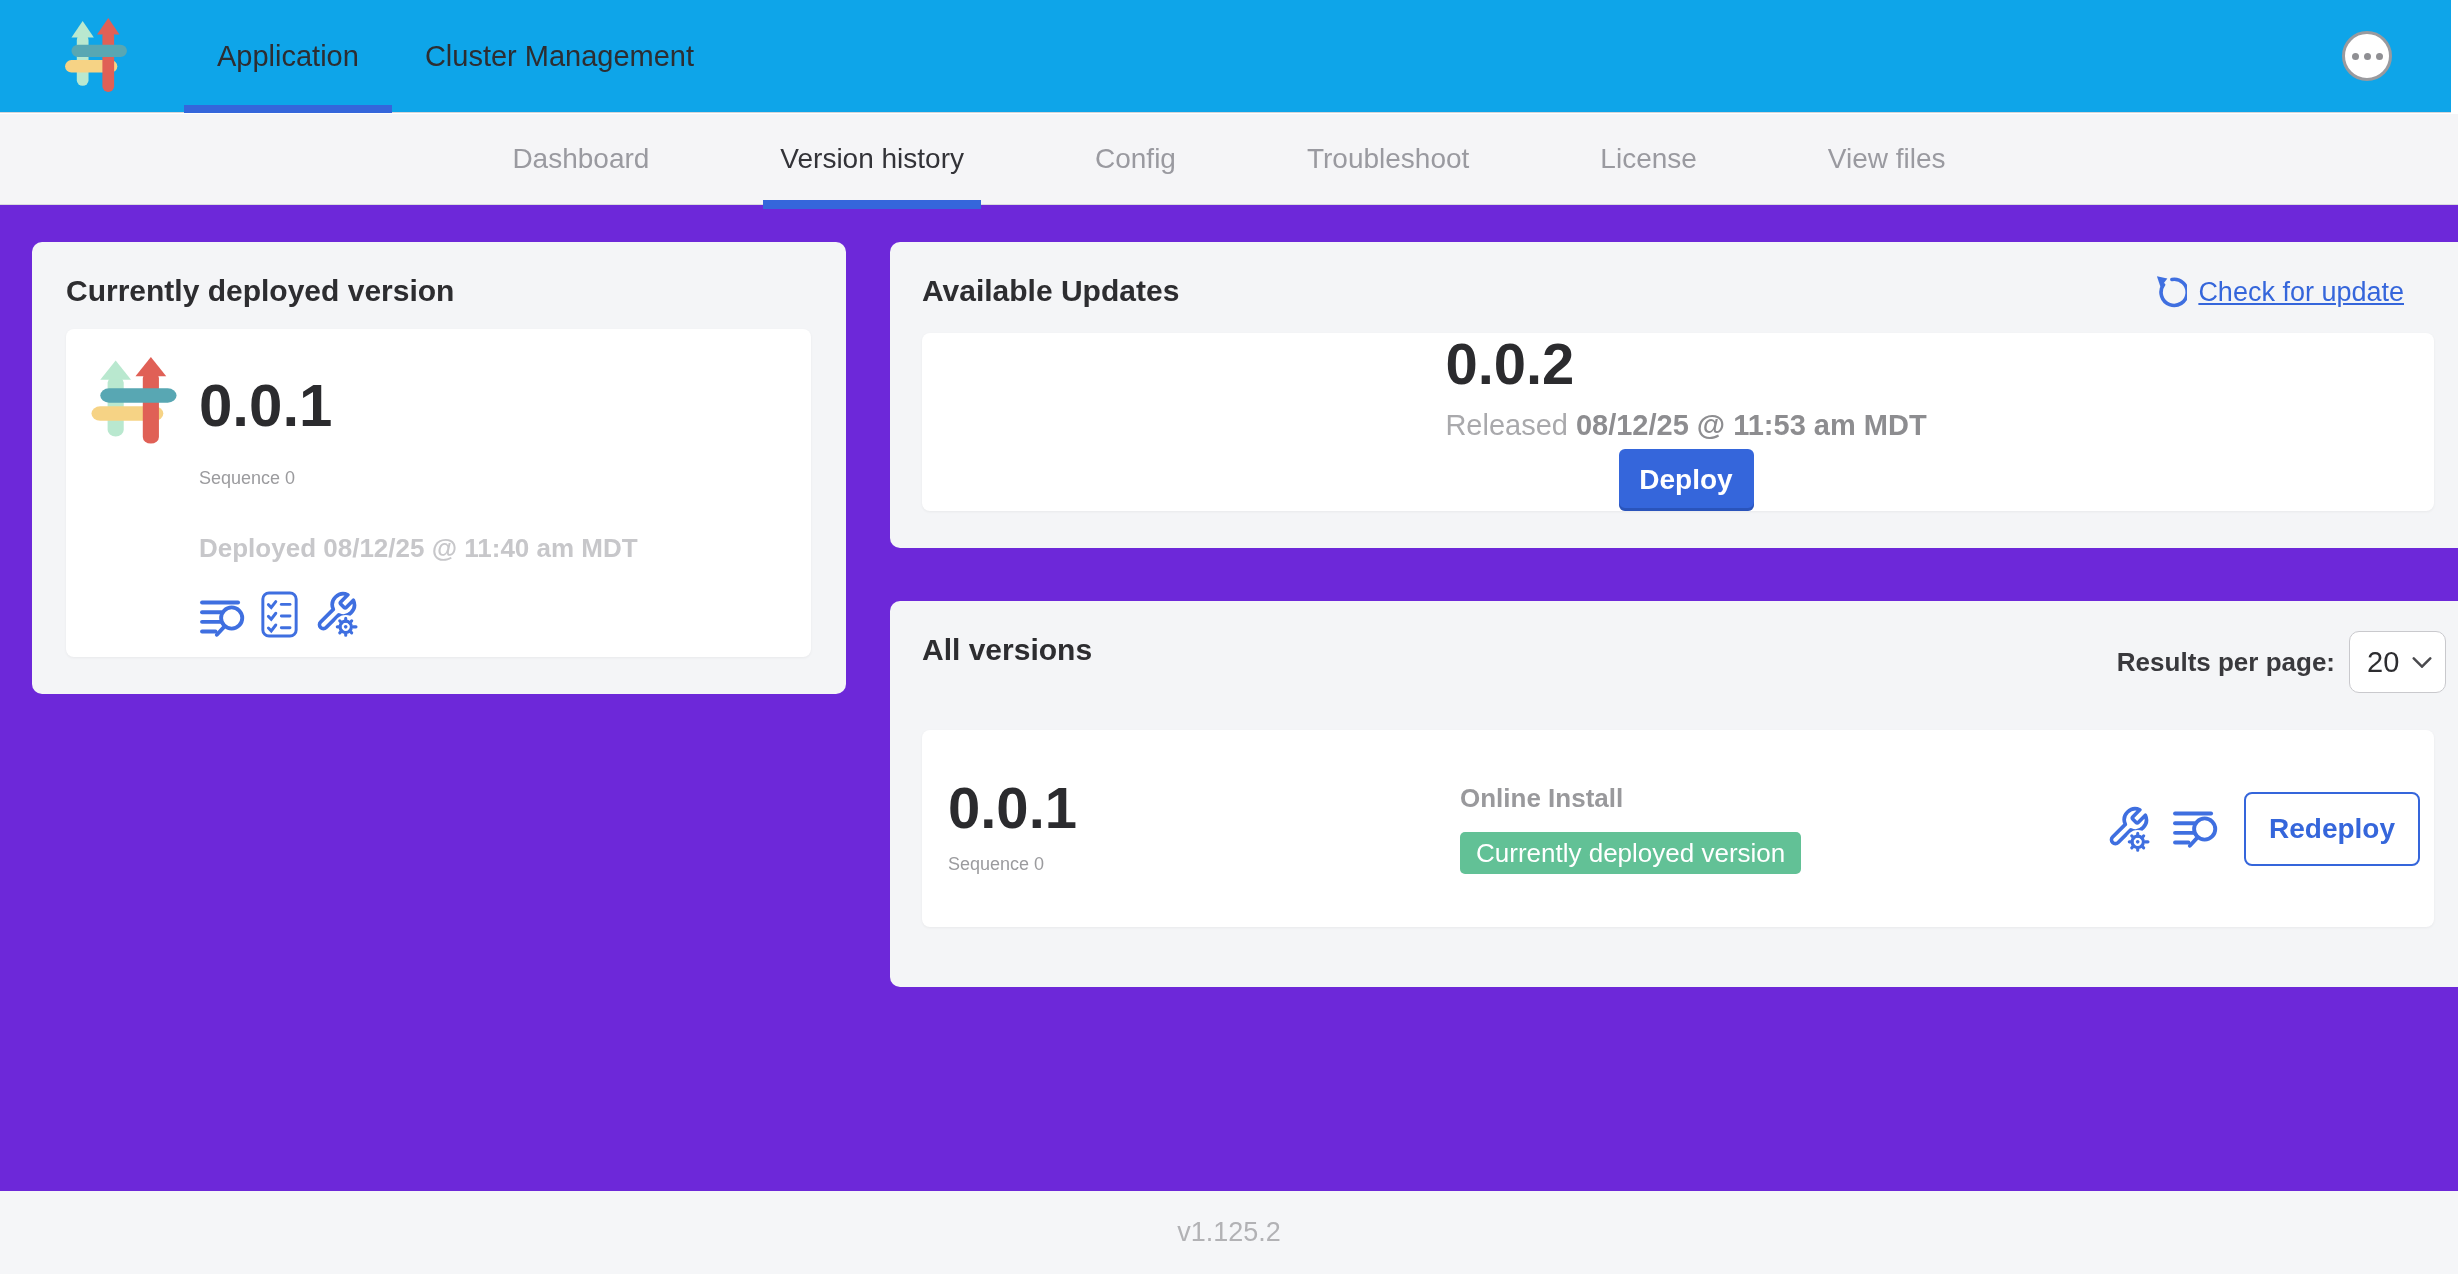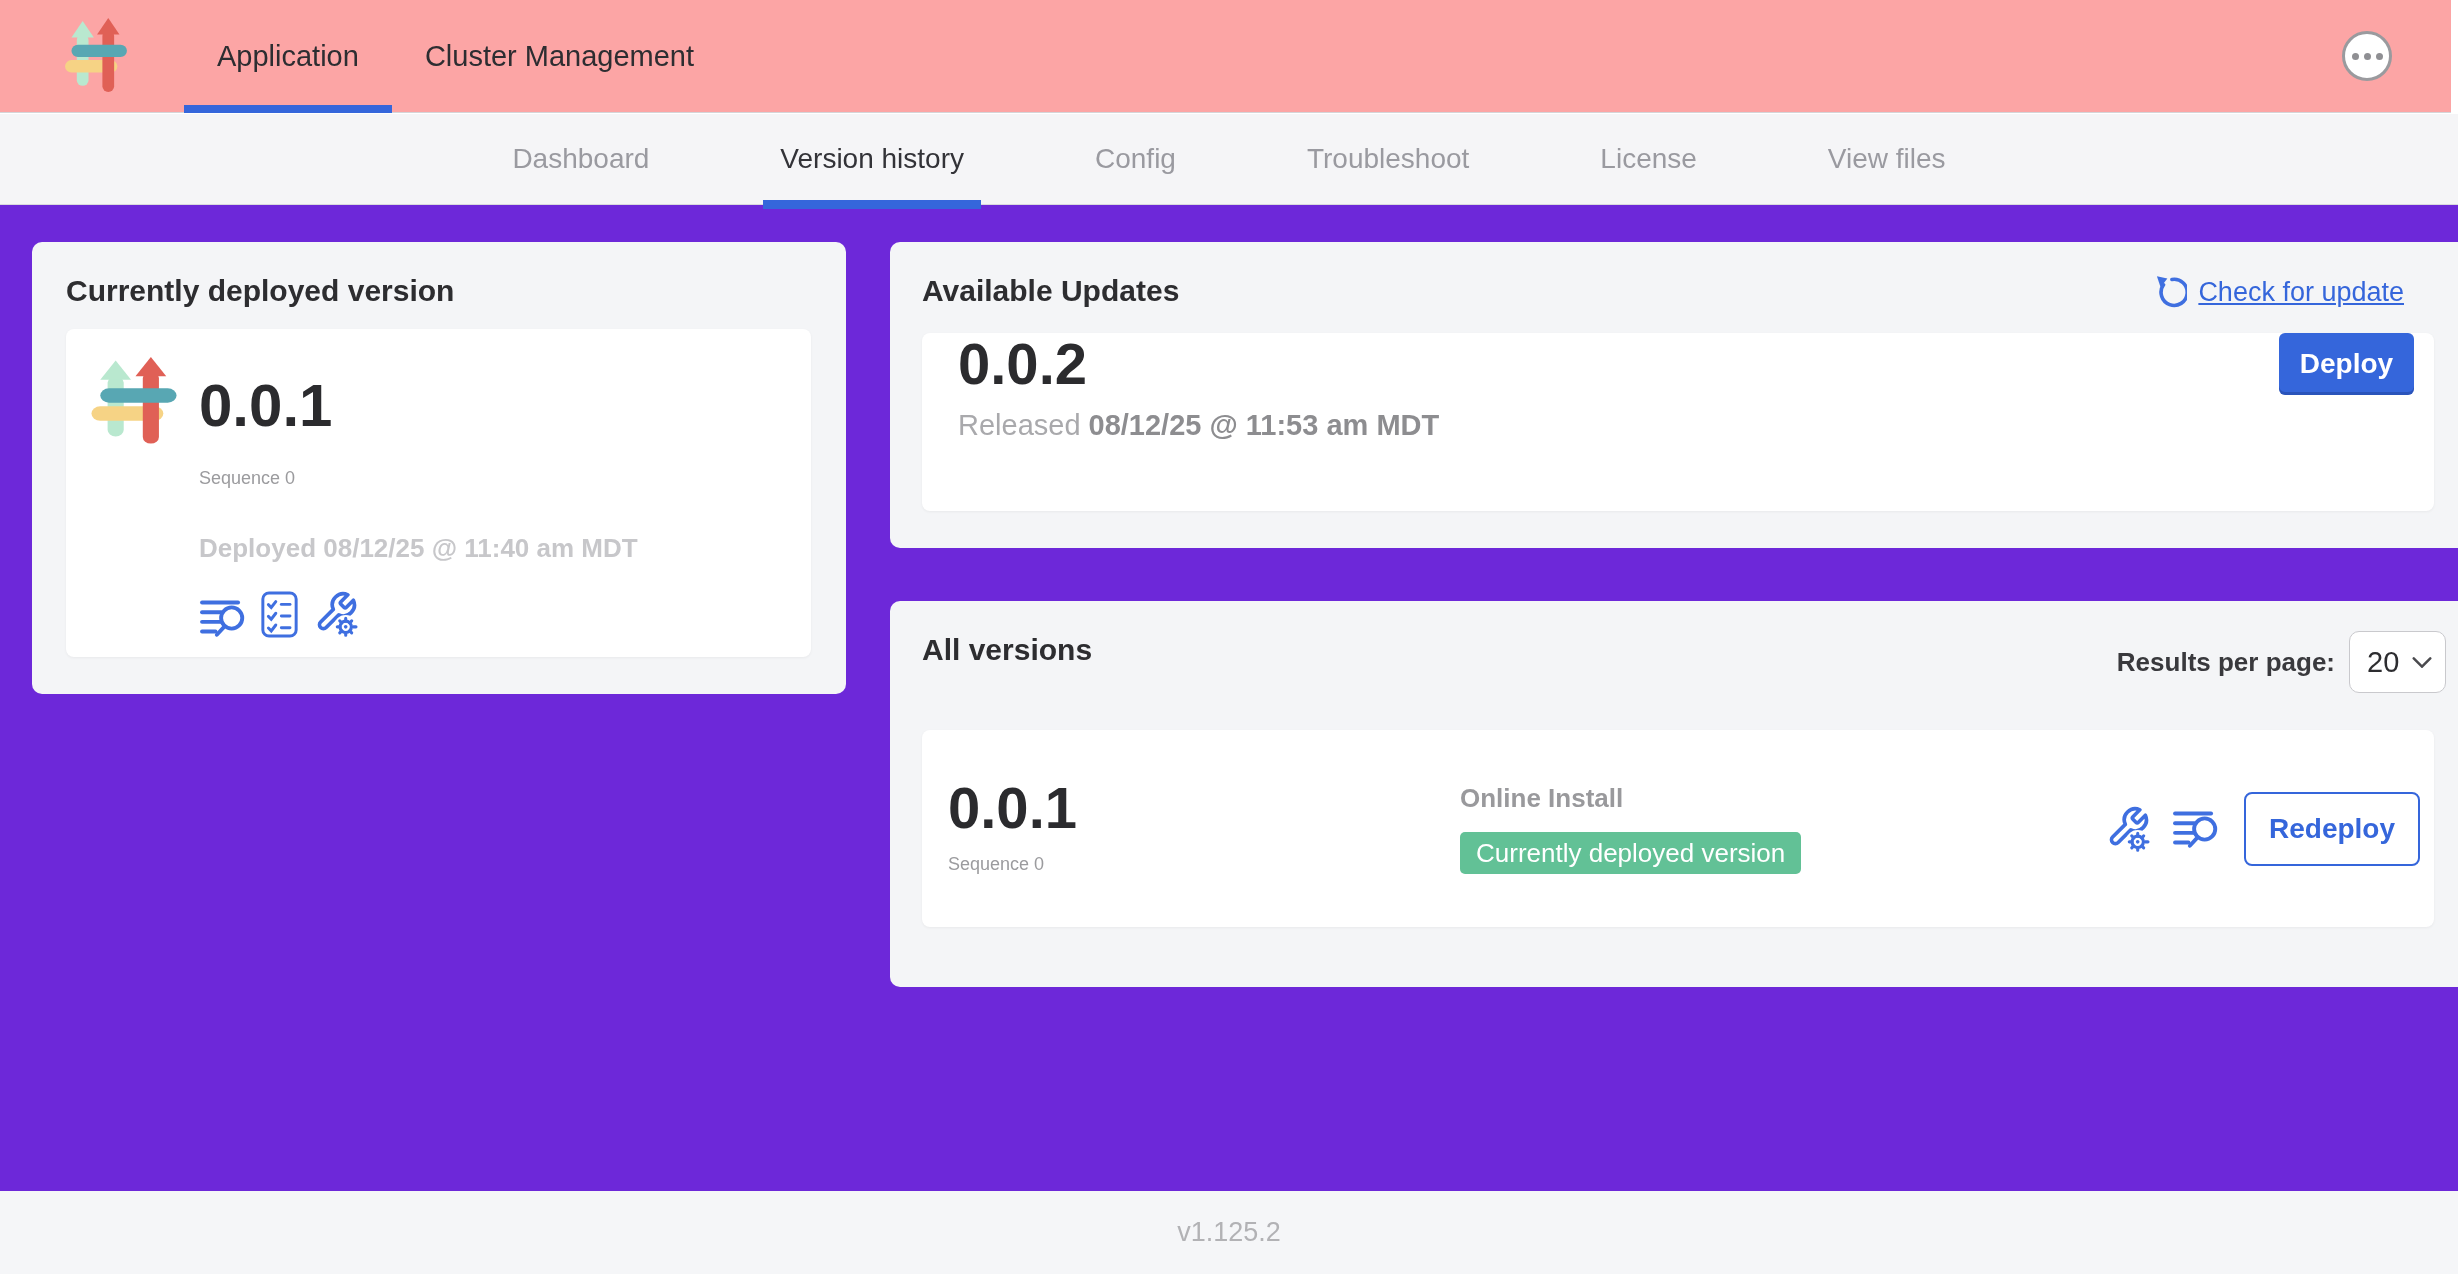--- a/index.html
+++ b/index.html
@@ -15,21 +15,21 @@
   *{box-sizing:border-box;}
   html,body{margin:0;padding:0;}
   body{
     width:2458px;height:1274px;position:relative;overflow:hidden;
     background:#fff;font-family:"Liberation Sans","DejaVu Sans",sans-serif;
     color:var(--dark);
   }
 
   
   .app-header{
-    position:absolute;top:0;left:0;right:7px;height:113px;background:#fca5a5;
+    position:absolute;top:0;left:0;right:7px;height:113px;background:#0ea5e9;
     border-bottom:1px solid #d5d5d9;display:flex;align-items:center;z-index:20;
   }
   .logo-wrap{margin-left:64px;display:flex;align-items:center;}
   .header-tabs{display:flex;height:100%;margin-left:56px;}
   .header-tab{
     position:relative;display:flex;align-items:center;padding:0 33px;
     font-size:29px;font-weight:500;color:#2d2d31;cursor:pointer;
   }
   .header-tab.active::after{
     content:"";position:absolute;left:0;right:0;bottom:-1px;height:8px;
@@ -87,22 +87,23 @@
   }
   .card-head{display:flex;justify-content:space-between;align-items:flex-start;}
   .check-link{
     display:flex;align-items:center;gap:11px;margin-right:42px;
     color:var(--accent);font-size:27px;font-weight:500;cursor:pointer;
     background:none;border:none;padding:0;
   }
   .check-link .lbl{text-decoration:underline;}
   .update-row{
     margin-top:24px;margin-right:12px;background:#fff;border-radius:8px;height:178px;
-    display:flex;align-items:flex-start;padding:0 20px 0 36px;
+    display:flex;align-items:center;padding:0 20px 0 36px;
     box-shadow:0 1px 3px rgba(0,0,0,.05);
+    flex-direction:column;
   }
   .update-info{flex:1;}
   .version-mid{font-size:58px;font-weight:700;color:#2b2b2e;line-height:62px;}
   .released{font-size:29px;margin-top:14px;color:#a9a9ac;line-height:32px;}
   .released .ts{color:#8d8d90;font-weight:700;margin-left:8px;}
   .deploy-btn{
     width:135px;height:62px;background:var(--accent);border:none;border-radius:6px;
     color:#fff;font-size:28px;font-weight:700;cursor:pointer;
     box-shadow:inset 0 -3px 0 rgba(10,30,90,.25);
   }

